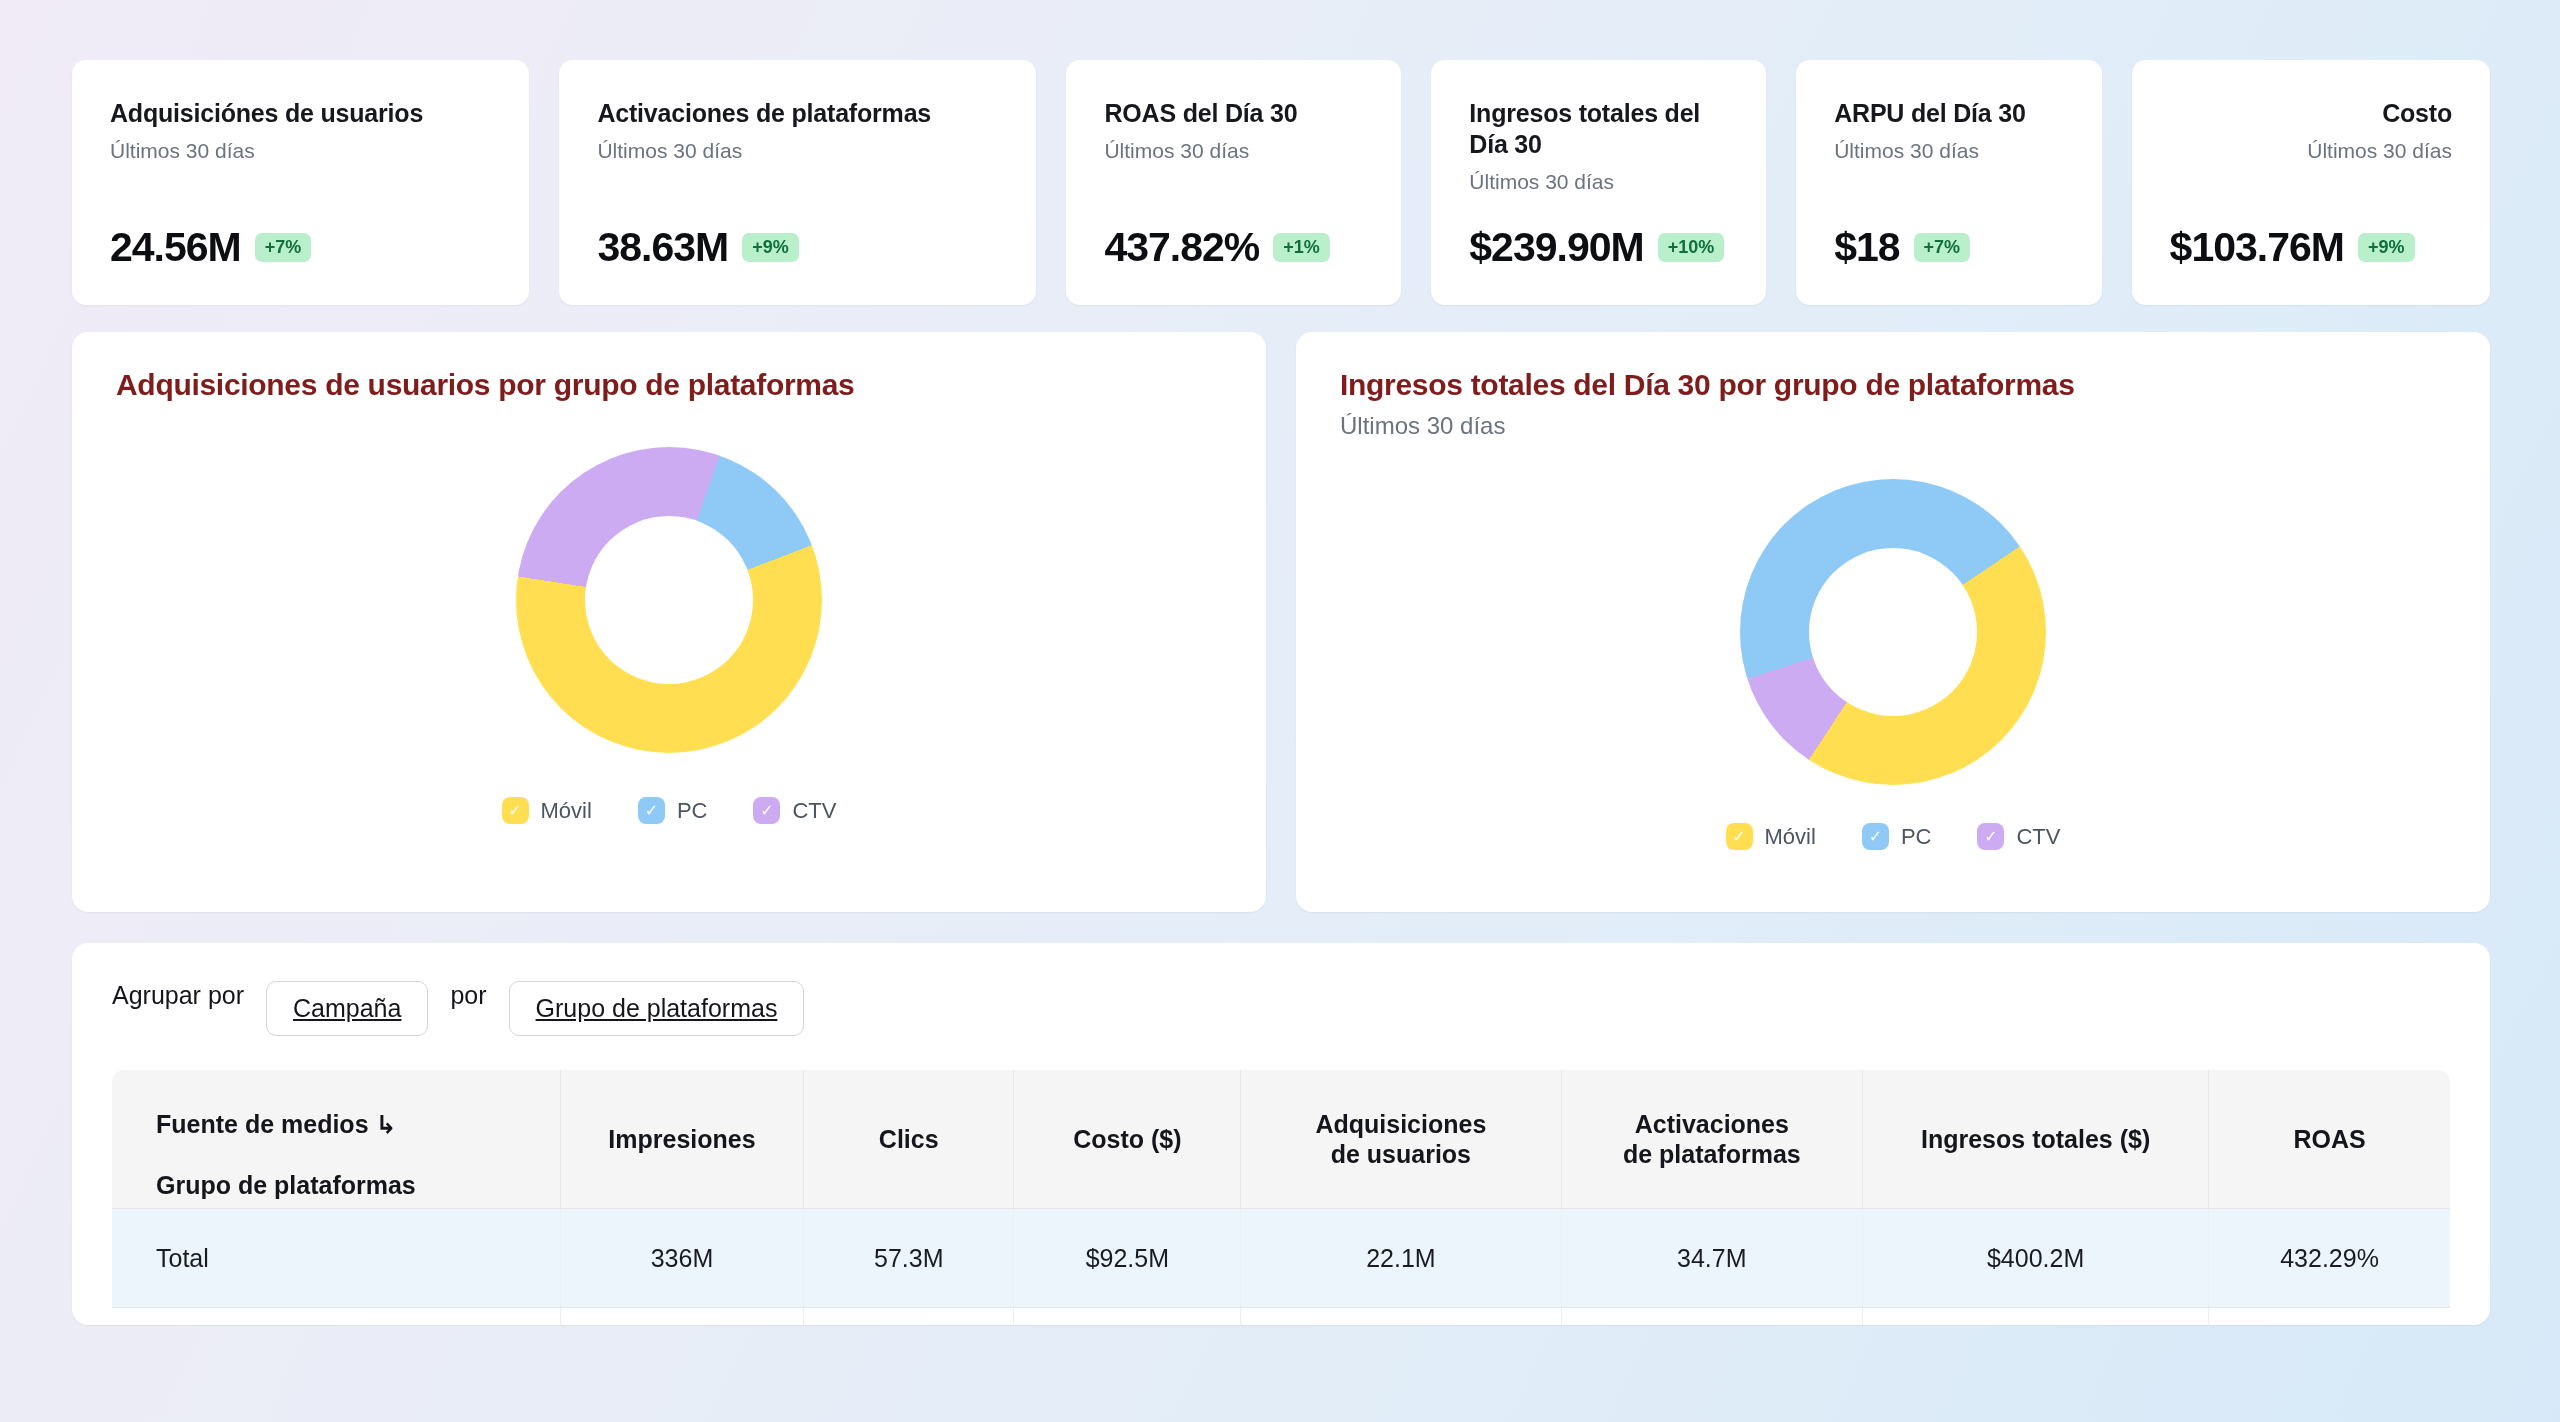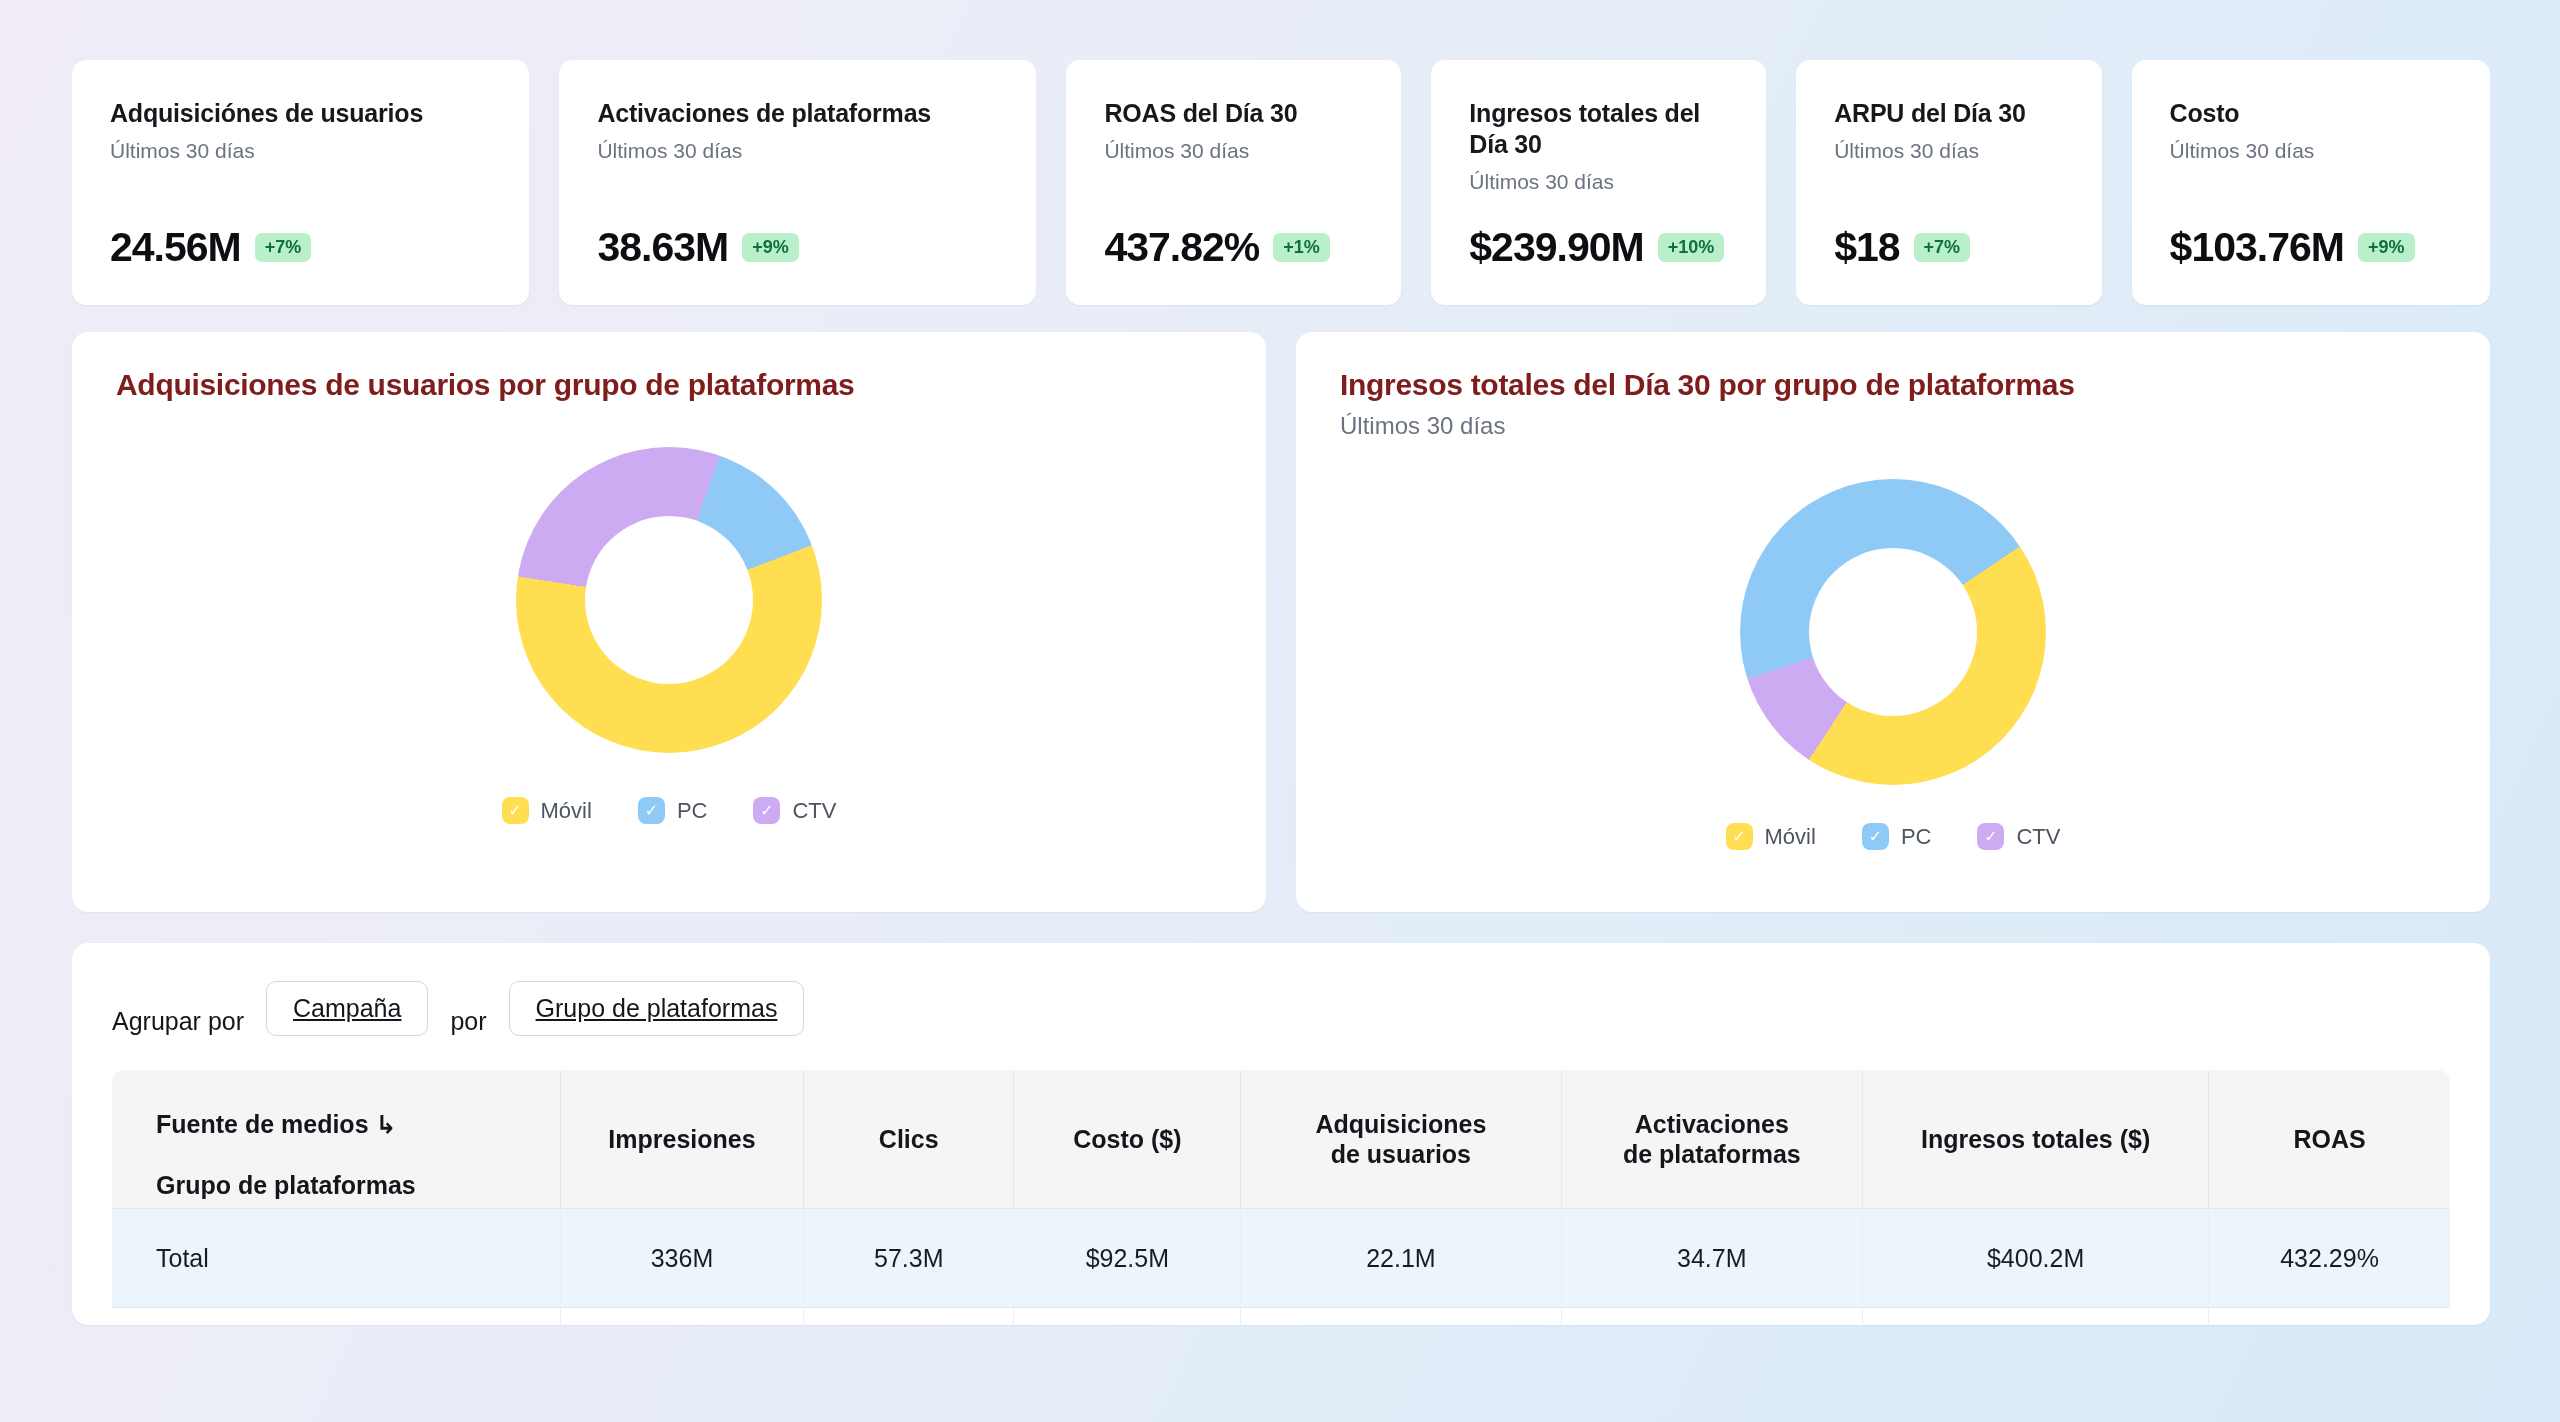--- a/index.html
+++ b/index.html
@@ -13,21 +13,21 @@
   .page { padding: 60px 70px 0 72px; }
 
   
   .kpi-row { display: flex; gap: 30px; height: 245px; }
   .kpi-card {
     background: #fff; border-radius: 14px; padding: 38px 38px 34px;
     display: flex; flex-direction: column;
     box-shadow: 0 1px 2px rgba(16,24,40,.05);
   }
   .w0 { width: 465px; } .w1 { width: 485px; } .w2 { width: 340px; }
-  .w3 { width: 340px; } .w4 { width: 310px; } .w5 { width: 364px; }
+  .w3 { width: 340px; } .w4 { width: 310px; } .w5 { width: 364px; text-align: right; }
   .kpi-title { font-size: 25px; font-weight: 700; line-height: 1.24; letter-spacing: -0.2px; }
   .kpi-sub { font-size: 21px; color: #6b7280; margin-top: 10px; }
   .kpi-value-row { margin-top: auto; display: flex; align-items: center; gap: 14px; }
   .kpi-value { font-size: 41px; font-weight: 600; letter-spacing: -1px; color: #0c0e12; }
   .badge {
     background: #b9efcb; color: #0f6f3d; font-size: 18px; font-weight: 600;
     border-radius: 7px; padding: 5px 10px; line-height: 1.1; white-space: nowrap;
   }
 
   
@@ -52,21 +52,21 @@
     font-size: 16px; font-weight: 700;
   }
   .legend-label { font-size: 22px; color: #4c5560; }
 
   
   .table-card {
     background: #fff; border-radius: 16px; margin-top: 31px; height: 382px;
     padding: 38px 40px 0; overflow: hidden;
     box-shadow: 0 1px 2px rgba(16,24,40,.05);
   }
-  .controls { display: flex; align-items: flex-end; gap: 22px; font-size: 25px; color: #14161b; }
+  .controls { display: flex; align-items: flex-start; gap: 22px; font-size: 25px; color: #14161b; }
   .select-btn {
     border: 1.5px solid #d3d6db; border-radius: 10px; background: #fff;
     font-family: inherit; font-size: 25px; color: #14161b; padding: 12px 26px; cursor: pointer; text-decoration: underline;
   }
   table { width: 100%; border-collapse: separate; border-spacing: 0; table-layout: fixed; margin-top: 34px; }
   col.c1 { width: 19.2%; } col.c2 { width: 10.4%; } col.c3 { width: 9.0%; }
   col.c4 { width: 9.7%; }  col.c5 { width: 13.7%; } col.c6 { width: 12.9%; }
   col.c7 { width: 14.8%; } col.c8 { width: 10.3%; }
   th {
     background: #f5f5f6; height: 72px; vertical-align: middle; text-align: center;

